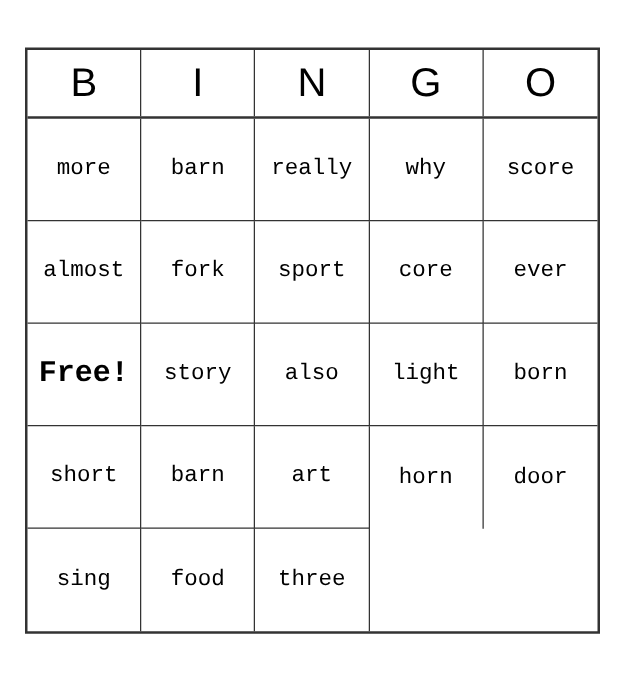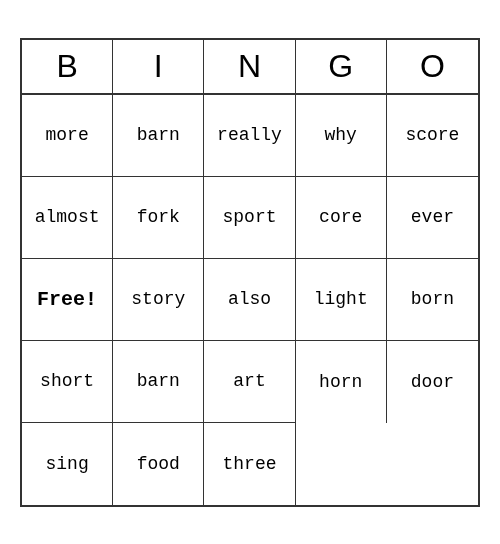--- a/index.html
+++ b/index.html
@@ -64,21 +64,21 @@
     .bingo-cell:nth-child(5n) {
       border-right: none;
     }
 
     .bingo-cell:nth-last-child(-n+5) {
       border-bottom: none;
     }
 
     .bingo-cell.free {
       font-weight: bold;
-      font-size: 20px;
+      font-size: 24px;
       text-align: center;
     }
   </style>
 </head>
 <body>
 
 <div class="bingo-card">
   <div class="bingo-header">
   <div class="bingo-header-cell">B</div>
       <div class="bingo-header-cell">I</div>

